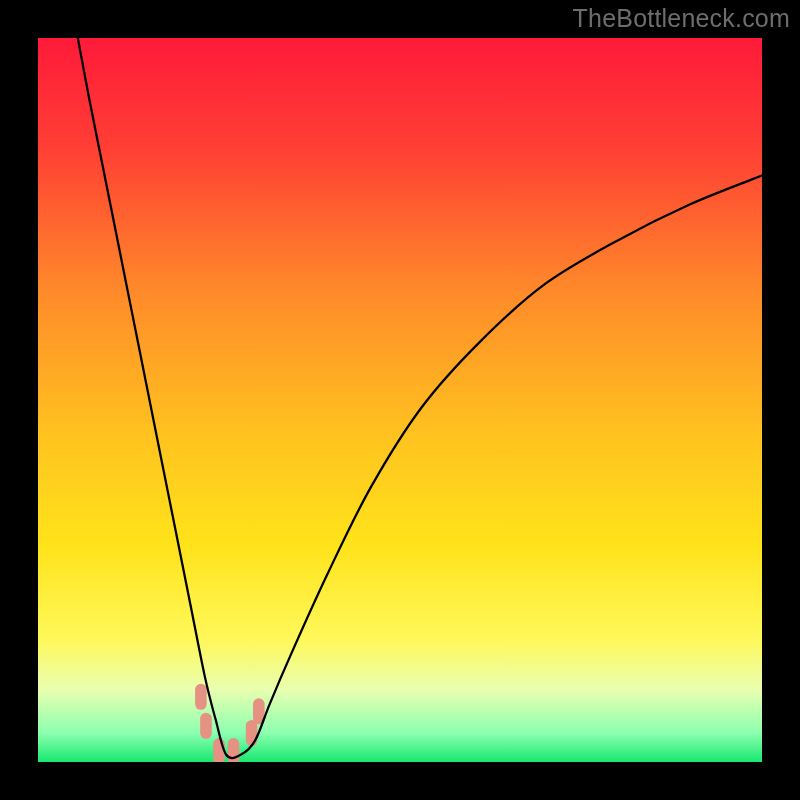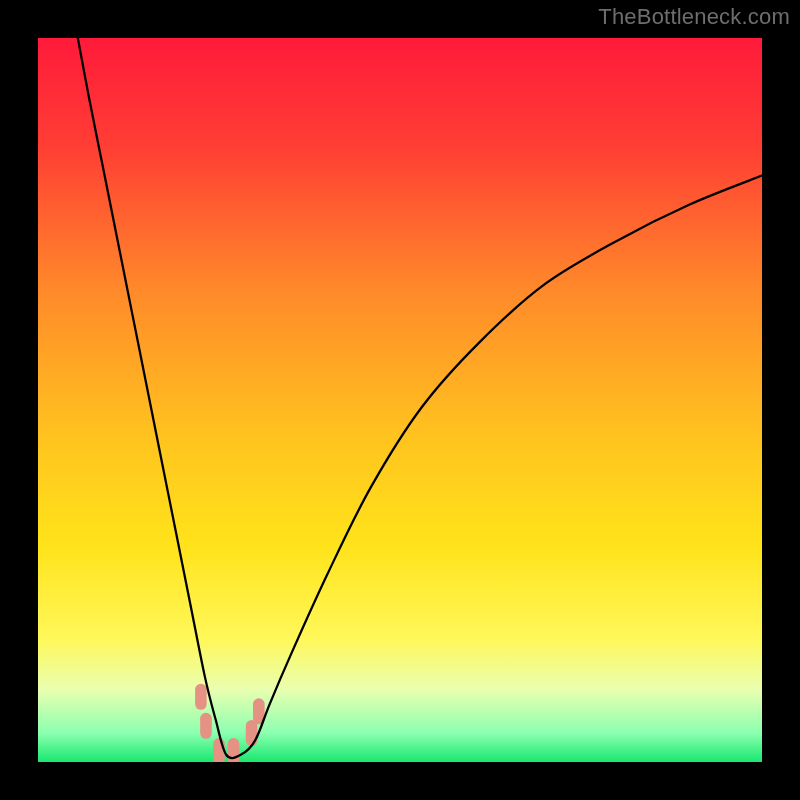--- a/index.html
+++ b/index.html
@@ -30,21 +30,21 @@
     position: absolute;
     left: 0;
     top: 0;
     width: 100%;
     height: 100%;
   }
   .watermark {
     position: absolute;
     top: 4px;
     right: 10px;
-    font-size: 22px;
+    font-size: 25px;
     letter-spacing: 0.2px;
     color: #6d6d6d;
     font-weight: 500;
     font-family: Arial, Helvetica, sans-serif;
   }
   svg.curve {
     position: absolute;
     left: 0;
     top: 0;
     width: 100%;

